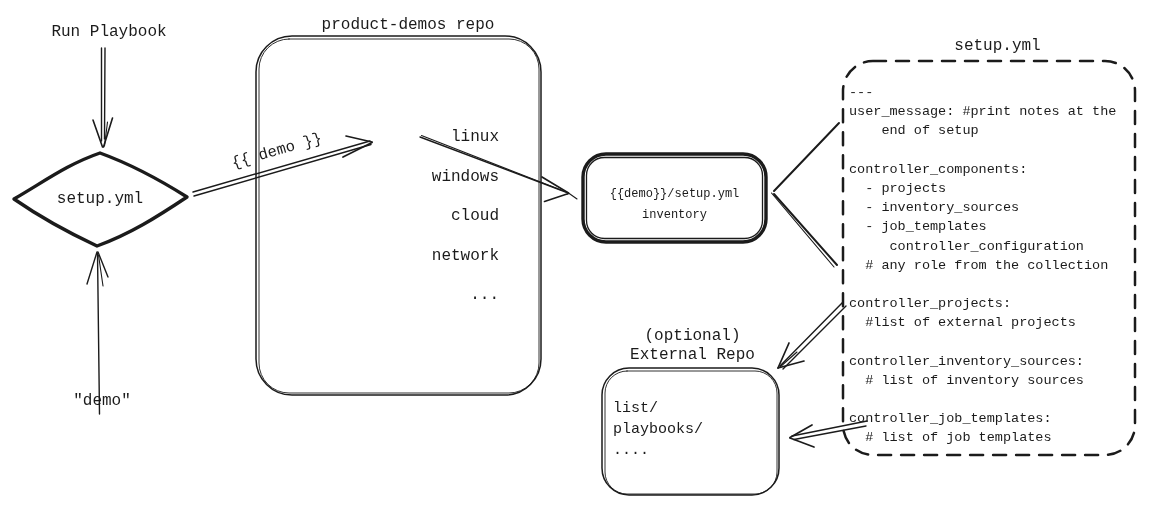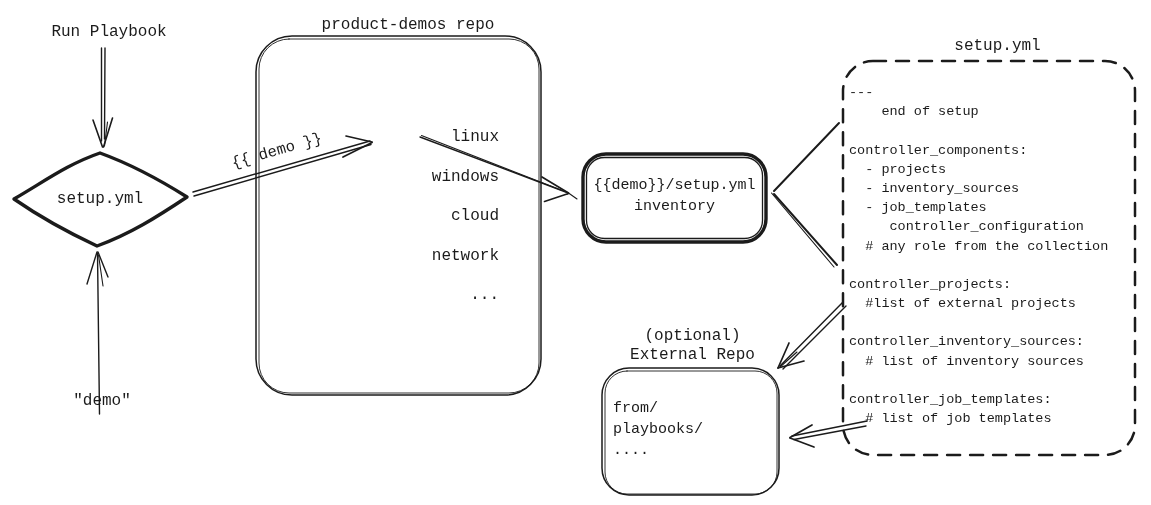--- a/index.html
+++ b/index.html
@@ -24,21 +24,21 @@
   }
   .repo-items { position: absolute; left: 299px; top: 118px; width: 200px; text-align: right; }
   .repo-items > div { height: 39.5px; line-height: 39.5px; font-size: 16px; }
   .yaml-lines {
     position: absolute; left: 849px; top: 83px; width: 284px;
     font-size: 13.5px; text-align: left;
   }
   .yaml-lines > div { height: 19.2px; line-height: 19.2px; white-space: pre; }
   .ext-items { position: absolute; left: 613px; top: 398px; width: 160px; text-align: left; }
   .ext-items > div { height: 21px; line-height: 21px; font-size: 15px; }
-  .vars-label { left: 584px; top: 175px; width: 181px; font-size: 15px; line-height: 21px; }
+  .vars-label { left: 584px; top: 184px; width: 181px; font-size: 12px; line-height: 21px; }
   .demo-label {
     left: 217px; top: 142px; width: 120px;
     transform: rotate(-16deg);
     font-size: 15.5px;
   }
 </style>
 </head>
 <body>
 
 <div id="canvas">
@@ -138,20 +138,21 @@
 
   <div class="label vars-label">
     <div>{{demo}}/setup.yml</div>
     <div>inventory</div>
   </div>
 
   <div class="label" style="left:930px; top:37px; width:135px;">setup.yml</div>
 
   <div class="yaml-lines">
       <div>---</div>
+      <div>user_message: #print notes at the</div>
       <div>    end of setup</div>
       <div></div>
       <div>controller_components:</div>
       <div>  - projects</div>
       <div>  - inventory_sources</div>
       <div>  - job_templates</div>
       <div>     controller_configuration</div>
       <div>  # any role from the collection</div>
       <div></div>
       <div>controller_projects:</div>
@@ -161,18 +162,18 @@
       <div>  # list of inventory sources</div>
       <div></div>
       <div>controller_job_templates:</div>
       <div>  # list of job templates</div>
     </div>
 
   <div class="label" style="left:615px; top:327px; width:155px;">(optional)</div>
   <div class="label" style="left:615px; top:346px; width:155px;">External Repo</div>
 
   <div class="ext-items">
-      <div>from/</div>
+      <div>list/</div>
       <div>playbooks/</div>
       <div>....</div>
     </div>
 
 </div>
 
 </body></html>

